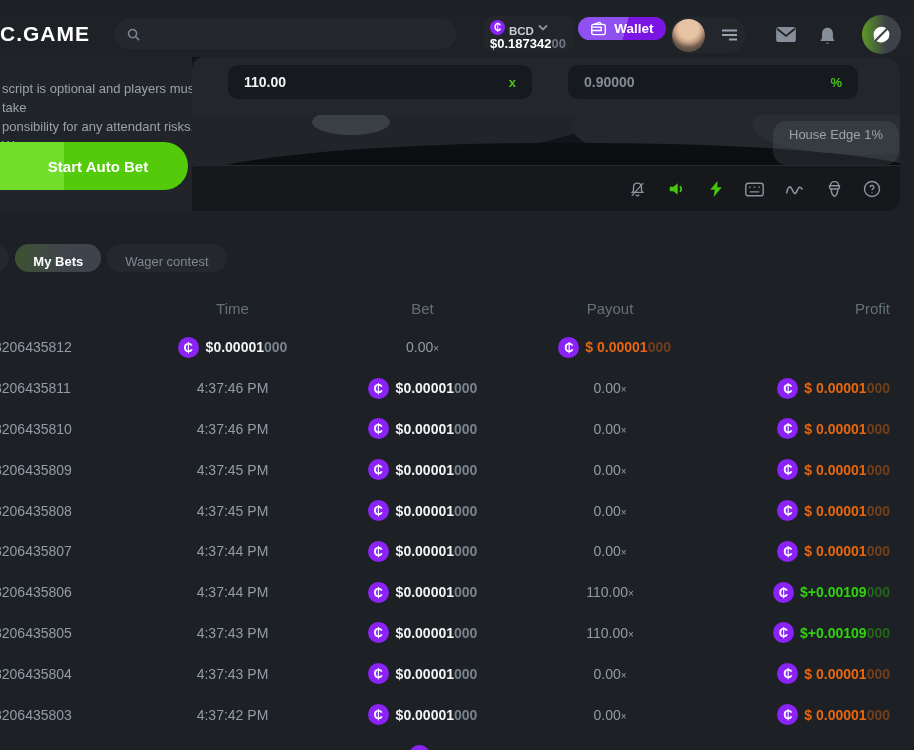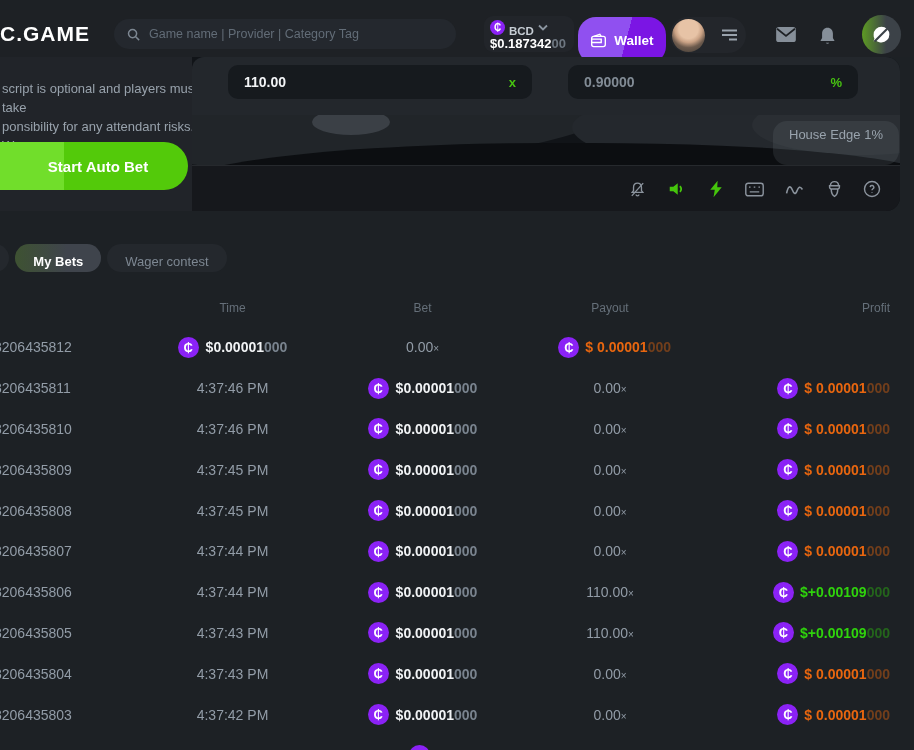--- a/index.html
+++ b/index.html
@@ -22,21 +22,21 @@
     border-radius:16px; display:flex; align-items:center; padding:0 12px; gap:8px; }
   .search .ph { color:#626c77; font-size:12.5px; white-space:nowrap; }
   .currency { position:absolute; left:484px; top:6px; width:90px; height:36px; background:#22252a;
     border-radius:9px; display:flex; flex-direction:column; justify-content:center; padding:0 6px; }
   .cur-top { display:flex; align-items:center; gap:4px; }
   .coin { display:inline-flex; align-items:center; justify-content:center; width:15px; height:15px;
     border-radius:50%; background:#8b22f6; color:#fff; font-size:10px; font-weight:bold; flex:none; }
   .cur-code { color:#c6cdd4; font-size:11.5px; font-weight:bold;margin-top:8px; }
   .cur-bal { color:#fff; font-size:13px; font-weight:bold; line-height:14px; white-space:nowrap; }
   .cur-bal .dim { color:#6e7781; }
-  .wallet-btn { position:absolute; left:578px; top:7px; width:88px; height:47px; border:none; border-radius:18px;
+  .wallet-btn { position:absolute; left:578px; top:7px; width:88px; height:23px; border:none; border-radius:18px;
     background:linear-gradient(105deg,#9050f0 54%,#7b15e4 54%); color:#fff; font-size:13.5px; font-weight:bold;
     display:flex; align-items:center; justify-content:center; gap:7px; cursor:pointer; font-family:inherit; }
   .profile { position:absolute; left:670px; top:7px; width:76px; height:36px; background:#23262b;
     border-radius:19px; display:flex; align-items:center; padding:0 9px 0 2px; justify-content:space-between; }
   .avatar { width:33px; height:33px; border-radius:50%; flex:none;
     background:radial-gradient(circle at 50% 30%, #e7c3a6 0 34%, #caa285 48%, #6c5a4d 66%, #3c3832 100%); }
   .hdr-icon { position:absolute; top:16px; }
   .icon-mail { left:775px; } .icon-bell { left:818px; }
   .chat-btn { position:absolute; left:862px; top:5px; width:39px; height:39px; border-radius:50%;
     background:linear-gradient(90deg,#5d9b23 0%,#3c4248 62%); display:flex; align-items:center; justify-content:center; }
@@ -75,21 +75,21 @@
   
   .tabs { position:absolute; left:0; top:244px; height:28px; display:flex; gap:6px; }
   .tab { height:28px; border-radius:14px; padding:4px 18px; font-size:13px; line-height:28px;
     color:#7d8792; background:#24282d; cursor:pointer; white-space:nowrap; }
   .tab-clip { margin-left:-44px; }
   .tab.active { background:linear-gradient(90deg,#3e5232 0%,#3f444c 60%); color:#fff; font-weight:bold; }
 
   
   .bets { position:absolute; left:0; top:289px; width:914px; }
   .thead, .trow { display:grid; grid-template-columns:145px 175px 205px 170px auto; align-items:center; }
-  .thead { height:38px; color:#656f79; font-size:12px; }
+  .thead { height:38px; color:#656f79; font-size:15px; }
   .trow { height:40.8px; font-size:14px; color:#929ca7; cursor:pointer; }
   .c-id { padding-left:0; transform:translateX(-6px); overflow:hidden; }
   .c-time { text-align:center; }
   .c-bet { display:flex; align-items:center; justify-content:center; gap:7px; }
   .c-payout { text-align:center; }
   .c-profit { display:flex; align-items:center; justify-content:flex-end; gap:6px; padding-right:24px; }
   .coin-lg { display:inline-flex; align-items:center; justify-content:center; width:21px; height:21px;
     border-radius:50%; background:#8b22f6; color:#fff; font-size:13px; font-weight:bold; flex:none; }
   .bet-amt { color:#f1f3f5; font-weight:bold; white-space:nowrap; }
   .bet-amt .dim { color:#79838e; }
@@ -114,21 +114,20 @@
   <div class="header">
     <div class="logo">C.GAME</div>
 
     <div class="search">
       <span>
         <svg width="15" height="15" viewBox="0 0 24 24" fill="none" stroke="#7d8792" stroke-width="2.4">
           <circle cx="10.5" cy="10.5" r="6.5"></circle>
             <line x1="15.5" y1="15.5" x2="21" y2="21"></line>
         </svg>
       </span>
-      <span class="ph">Game name | Provider | Category Tag</span>
     </div>
 
     <div class="currency">
       <div class="cur-top">
         <span class="coin">₵</span>
         <span class="cur-code">BCD</span>
         <span>
           <svg width="10" height="7" viewBox="0 0 10 7">
               <polyline points="1,1.5 5,5.5 9,1.5" fill="none" stroke="#8b95a0" stroke-width="1.8"></polyline>
             </svg>

